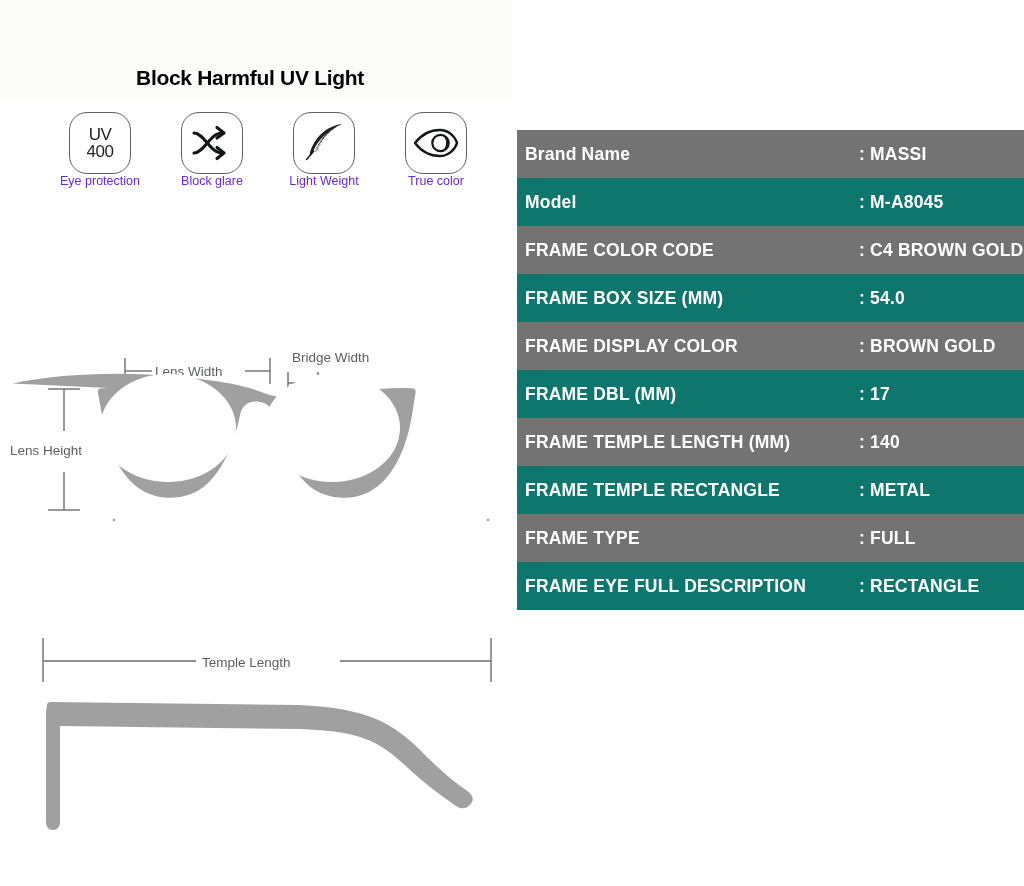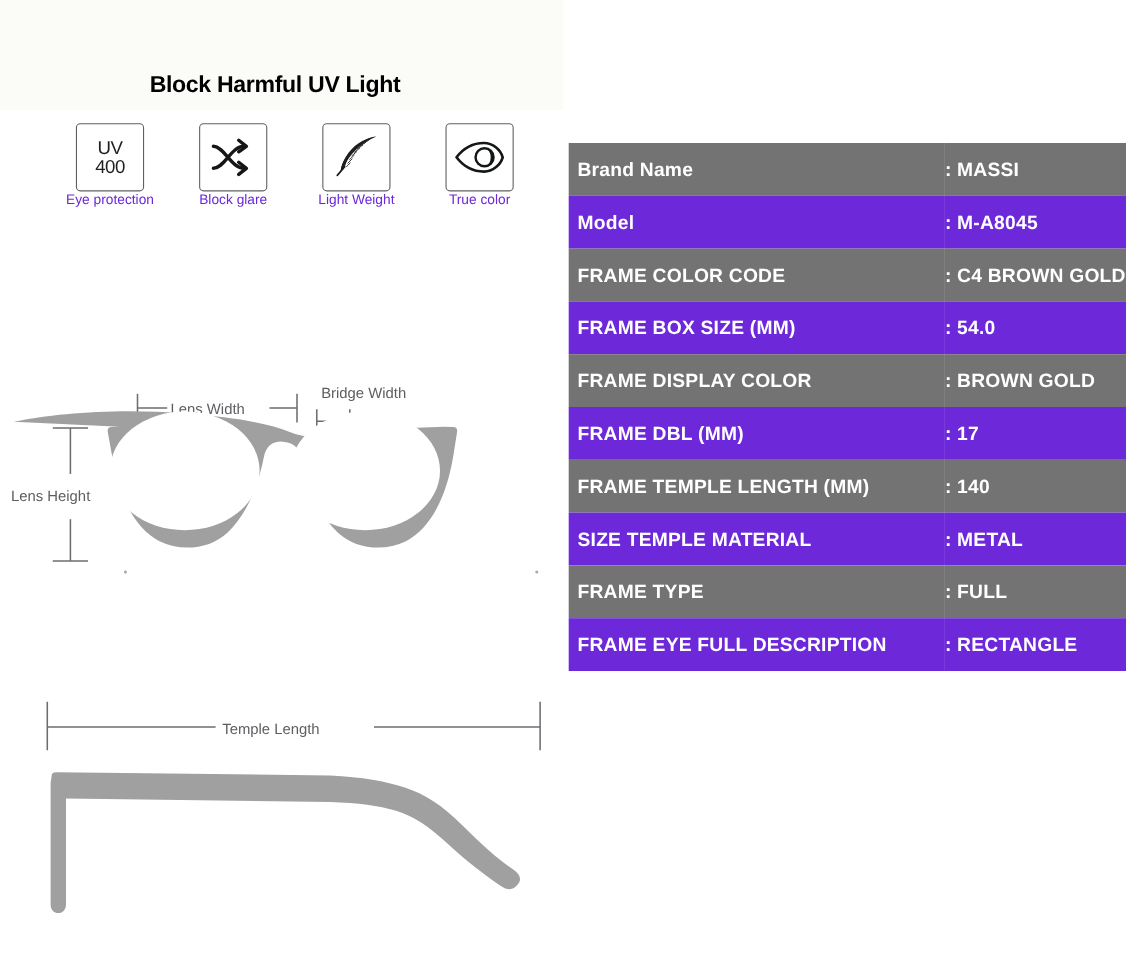--- a/index.html
+++ b/index.html
@@ -82,21 +82,21 @@
   .feature-item {
     width: 104px;
     display: flex;
     flex-direction: column;
     align-items: center;
   }
   .feature-icon-box {
     width: 62px;
     height: 62px;
     border: 1.6px solid #5e6164;
-    border-radius: 4px;
+    border-radius: 18px;
     background: #ffffff;
     display: flex;
     align-items: center;
     justify-content: center;
     box-sizing: border-box;
     overflow: hidden;
   }
   .uv400-text {
     font-size: 17px;
     line-height: 17px;
@@ -150,21 +150,21 @@
     vertical-align: middle;
     font-size: 17.5px;
     font-weight: bold;
     color: #ffffff;
     letter-spacing: 0.2px;
     line-height: 1.16;
     padding: 7px 0;
     font-family: "Liberation Sans", sans-serif;
   }
   #spec-table tr.row-dark td { background: #737373; }
-  #spec-table tr.row-light td { background: #6d28d9; }
+  #spec-table tr.row-light td { background: #0f766e; }
   .spec-label-cell {
     width: 328px;
     padding-left: 8px !important;
     padding-right: 6px !important;
   }
   .spec-value-cell {
     width: 179px;
     padding-left: 0 !important;
   }
 </style>
@@ -362,21 +362,21 @@
       <td class="spec-label-cell">FRAME DBL (MM)</td>
       <td class="spec-value-cell">: 17</td>
     </tr>
 
     <tr class="row-dark">
       <td class="spec-label-cell">FRAME TEMPLE LENGTH (MM)</td>
       <td class="spec-value-cell">: 140</td>
     </tr>
 
     <tr class="row-light">
-      <td class="spec-label-cell">SIZE TEMPLE MATERIAL</td>
+      <td class="spec-label-cell">FRAME TEMPLE RECTANGLE</td>
       <td class="spec-value-cell">: METAL</td>
     </tr>
 
     <tr class="row-dark">
       <td class="spec-label-cell">FRAME TYPE</td>
       <td class="spec-value-cell">: FULL</td>
     </tr>
 
     <tr class="row-light">
       <td class="spec-label-cell">FRAME EYE FULL DESCRIPTION</td>

